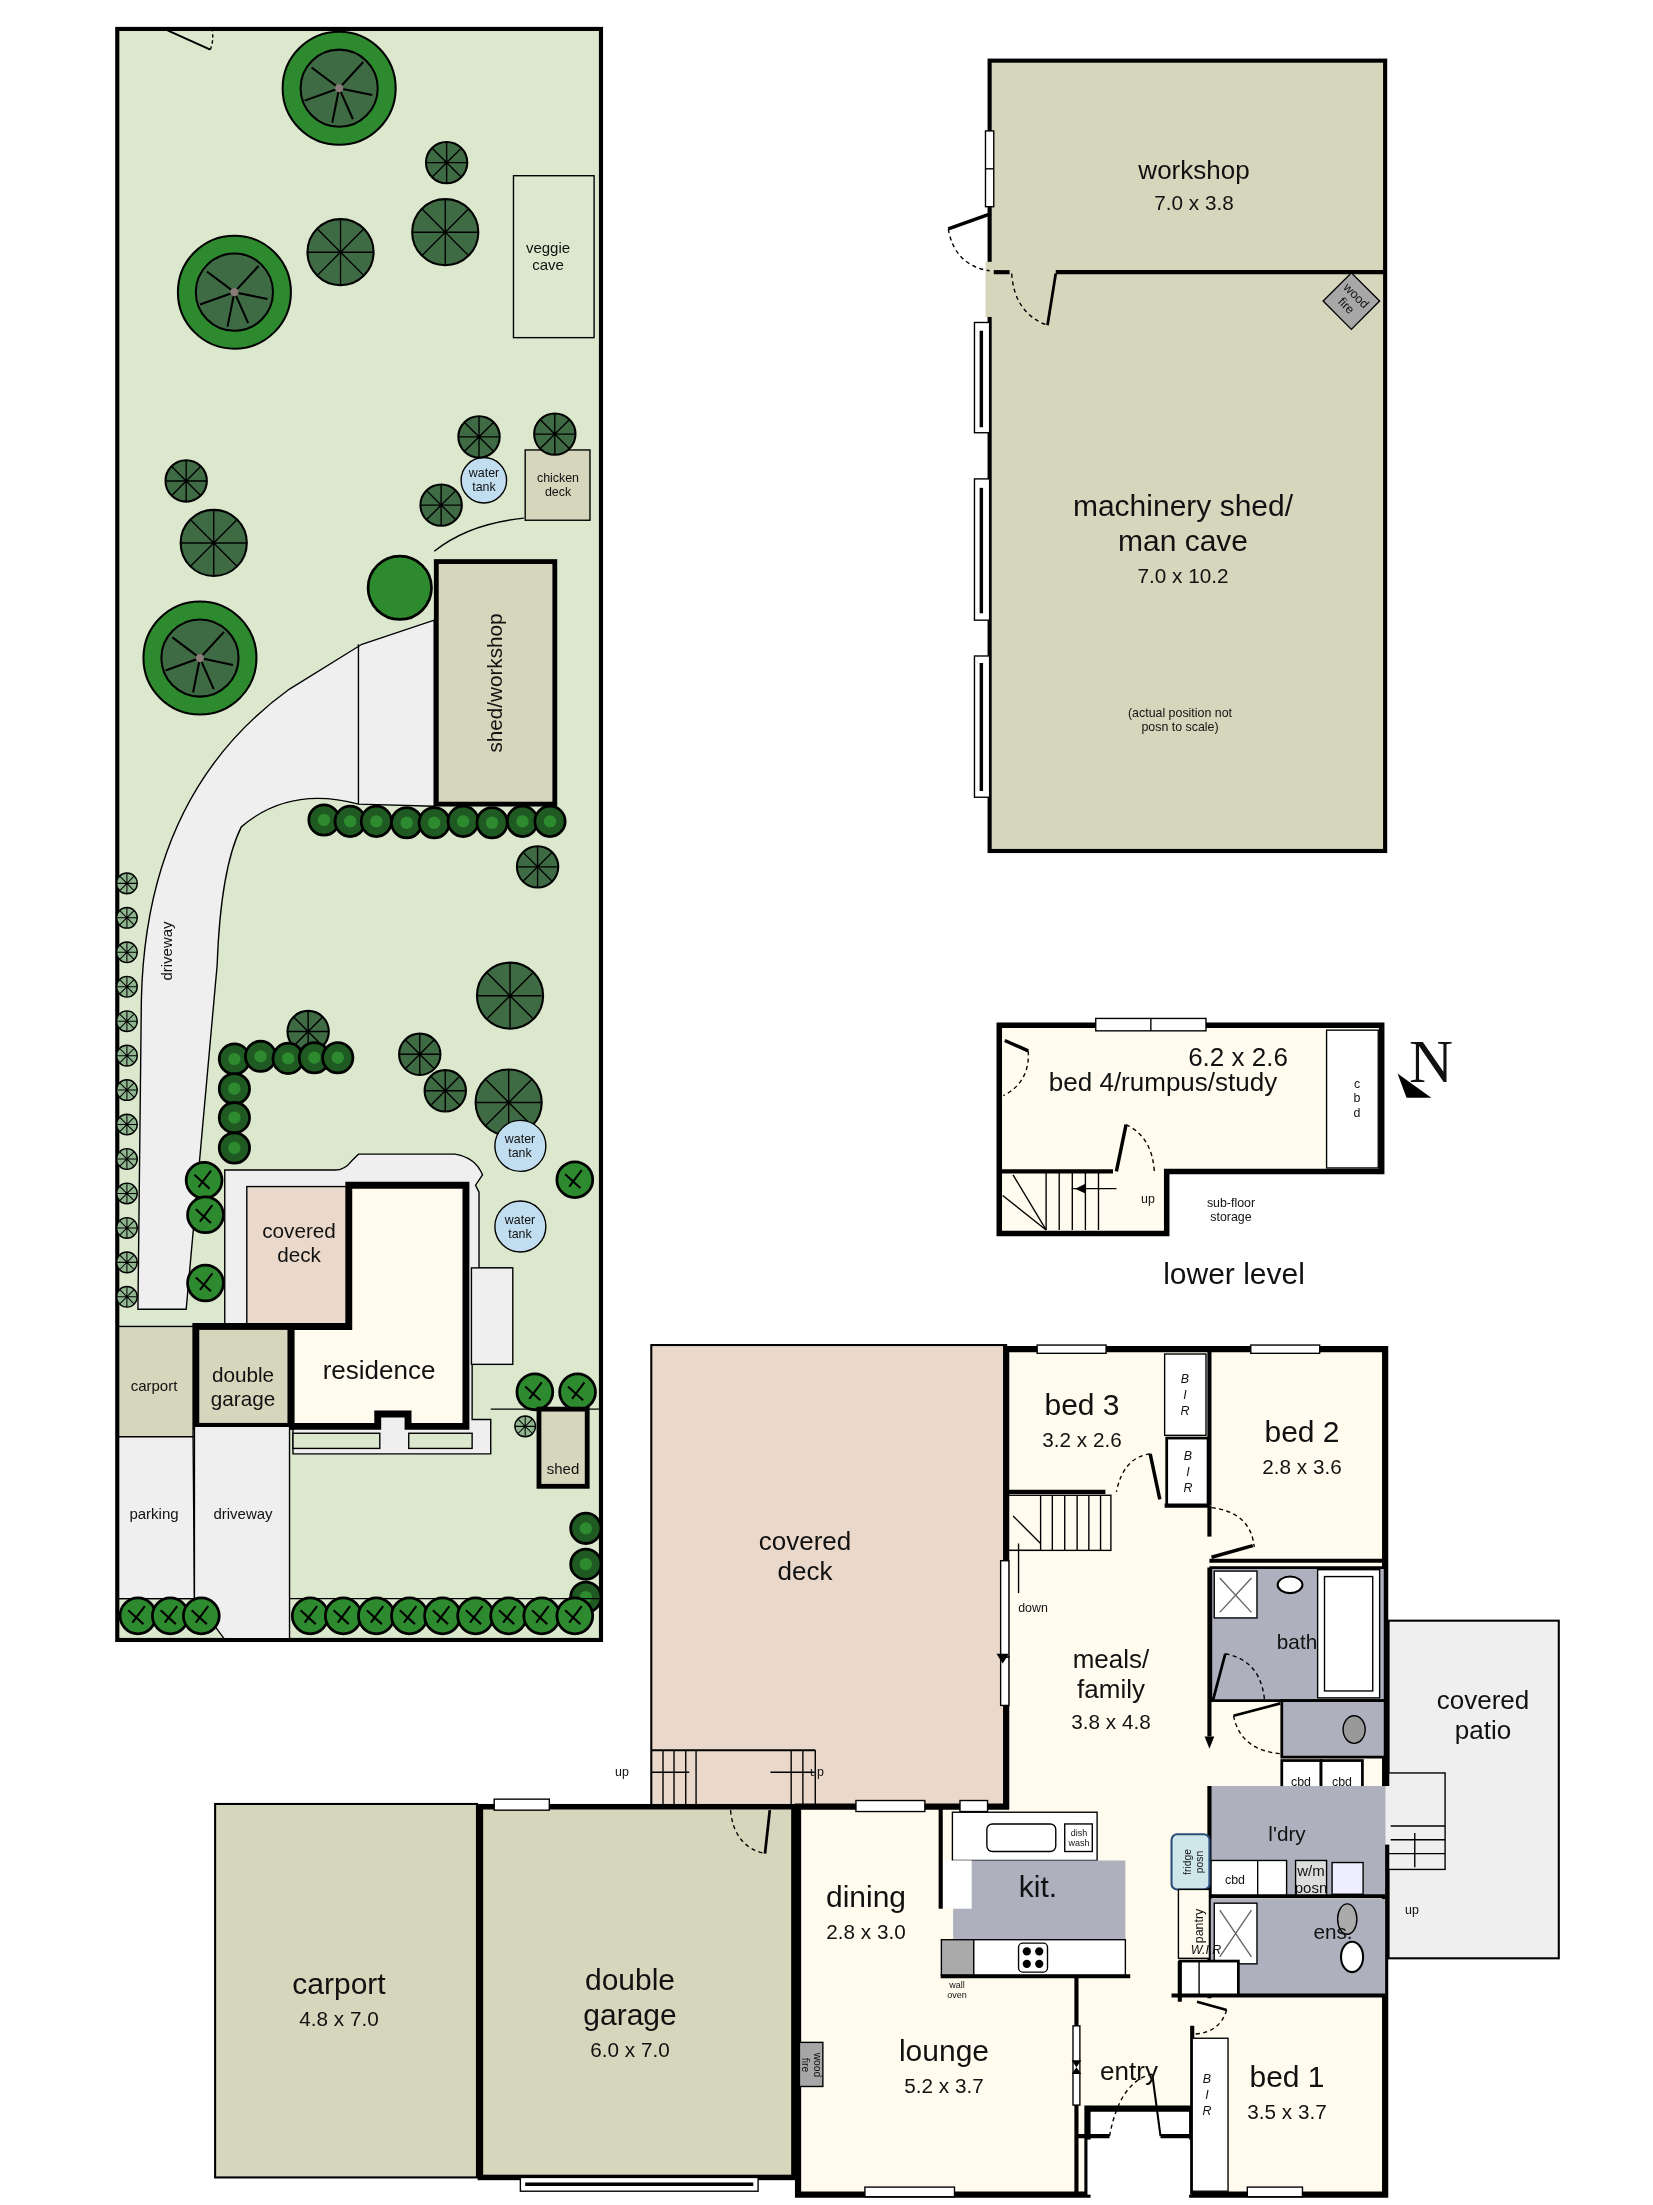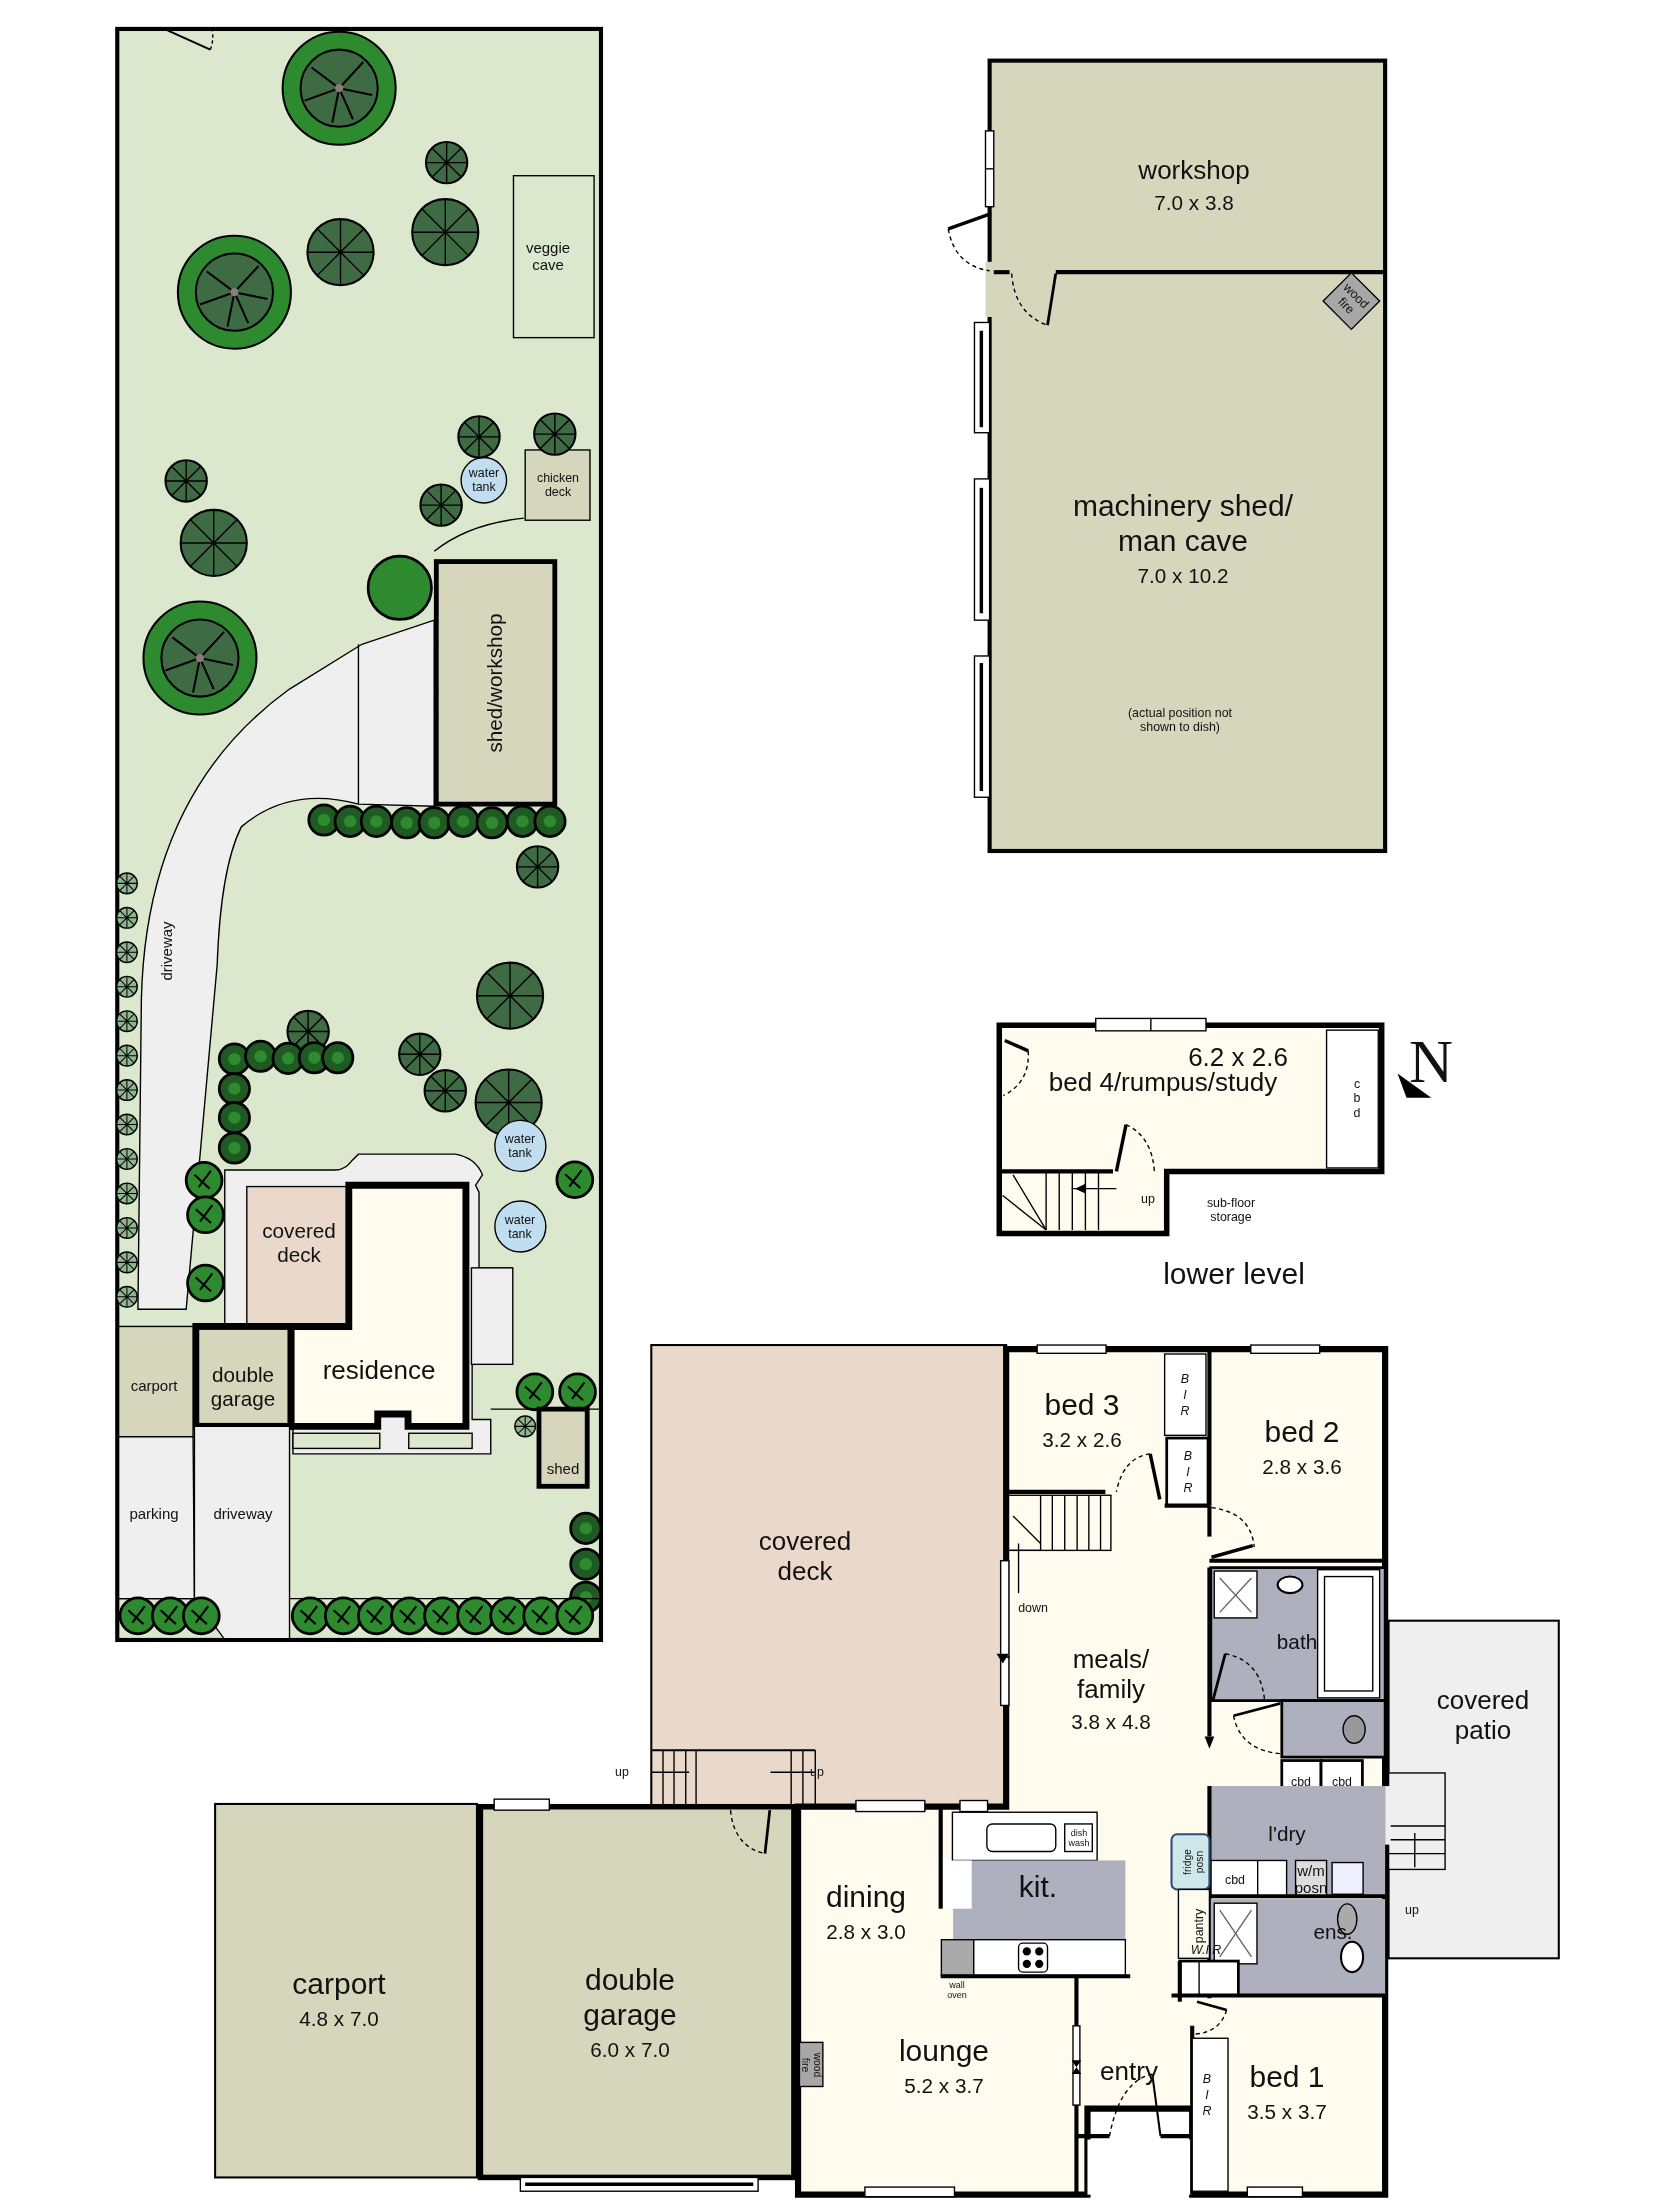--- a/index.html
+++ b/index.html
@@ -434,21 +434,21 @@
   <span class="t">wood</span>
   <span class="t">fire</span>
 </div>
 <div class="lbl room-l" style="left:1183px;top:538px">
   <span class="t">machinery shed/</span>
   <span class="t">man cave</span>
   <span class="dim-m">7.0 x 10.2</span>
 </div>
 <div class="lbl room-xxs" style="left:1180px;top:720px">
   <span class="t">(actual position not</span>
-  <span class="t">shown to dish)</span>
+  <span class="t">posn to scale)</span>
 </div>
 
 <div class="lbl room-m" style="left:1163px;top:1083px">bed 4/rumpus/study</div>
 <div class="lbl room-m" style="left:1238px;top:1058px">6.2 x 2.6</div>
 <div class="lbl room-xxs" style="left:1357px;top:1098px">
   <span class="t">c</span>
   <span class="t">b</span>
   <span class="t">d</span>
 </div>
 <div class="lbl room-xxs" style="left:1148px;top:1199px">up</div>

